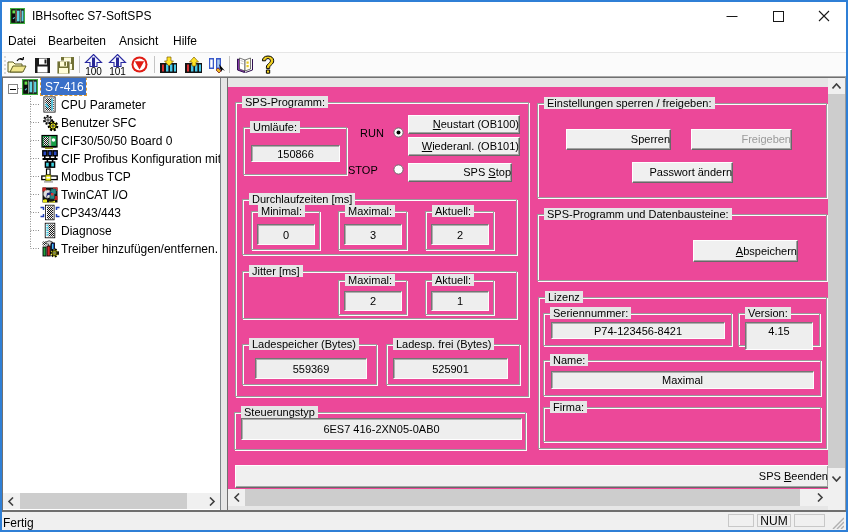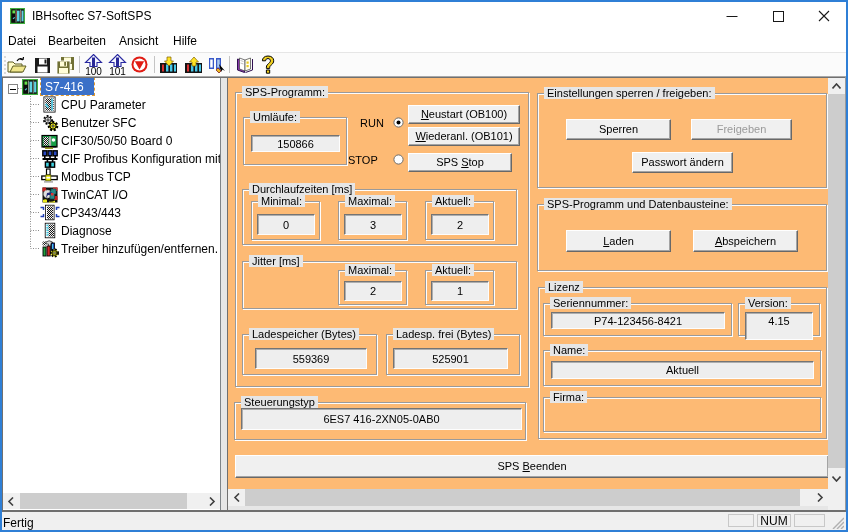--- a/index.html
+++ b/index.html
@@ -15,25 +15,25 @@
   #menubar span { position:absolute; top:4px; }
   
   #toolbar { position:absolute; left:2px; top:53px; width:844px; height:24px; background:#fbfbfb; border-bottom:1px solid #a8a8a8;text-align:center; }
   .tsep { position:absolute; top:3px; width:1px; height:17px; background:#c4c4c4; }
   
   #clientbg { position:absolute; left:2px; top:77px; width:844px; height:433px; background:#e6e6e6; }
   #tree { position:absolute; left:2px; top:77px; width:219px; height:433px; background:#ffffff; border-right:1px solid #7f8488; font-size:12px; overflow:hidden; }
   .ti { position:absolute; white-space:nowrap; color:#000; }
   .sbthumb { background:#cdcdcd; position:absolute; }
   
-  #panel { position:absolute; left:227px; top:77px; width:602px; height:413px; background:#fdba74; }
+  #panel { position:absolute; left:227px; top:87px; width:602px; height:413px; background:#ec4899; }
   .gb { position:absolute; border:1px solid #9a9a9a; box-shadow: inset 1px 1px 0 #fdfdfd, 1px 1px 0 #fdfdfd; }
   .gl { position:absolute; top:-7px; left:6px; background:#e6e6e6; padding:0 3px; font-size:11px; color:#000; white-space:nowrap; }
   .btn { position:absolute; background:#f0f0f0; border:1px solid #686868; border-top-color:#ffffff; border-left-color:#ffffff;
-         box-shadow: inset -1px -1px 0 #a4a4a4; font-size:11px; color:#000; text-align:center; }
+         box-shadow: inset -1px -1px 0 #a4a4a4; font-size:11px; color:#000; text-align:right; }
   .fld { position:absolute; background:#eeeeee; border:1px solid #fdfdfd; border-top-color:#747474; border-left-color:#747474;
          box-shadow: inset 1px 1px 0 #aeaeae; font-size:11px; color:#000; text-align:center; }
   .lbl { position:absolute; font-size:11px; color:#000; white-space:nowrap; }
   u { text-decoration:underline; }
   
   #statusbar { position:absolute; left:2px; top:510px; width:844px; height:20px; background:#f0f0f0; border-top:2px solid #6f6f6f; font-size:12px; }
   .edge { position:absolute; background:#2f7fd6; }
 </style>
 </head>
 <body>
@@ -205,21 +205,21 @@
     <svg class="abs" style="left:20px;top:2px" width="16" height="16" viewBox="0 0 16 16">
       <rect x="0" y="0" width="16" height="16" fill="#3fae3f"></rect>
       <rect x="1.2" y="1.2" width="13.6" height="13.6" fill="#0c0c0c"></rect>
       <rect x="2.5" y="2.5" width="2.8" height="3.2" fill="#66e04a"></rect>
       <rect x="6" y="1.6" width="0.9" height="12.8" fill="#95a695"></rect>
       <rect x="7.4" y="2.6" width="2.8" height="10.8" fill="#5fd4e4"></rect>
       <rect x="10.8" y="1.6" width="0.9" height="12.8" fill="#95a695"></rect>
       <rect x="12.1" y="2.6" width="2.2" height="10.8" fill="#5fd4e4"></rect>
       <rect x="2.7" y="9.8" width="2.4" height="1.1" fill="#58c8d8" transform="rotate(-45 3.9 10.3)"></rect>
     </svg>
-    <div class="ti" style="left:39px;top:1px;width:53px;height:17px;background:#3a70c8;color:#fff;outline:1px dashed #e09a30;padding:1.5px 0 0 4px;">S7-416</div>
+    <div class="ti" style="left:39px;top:1px;width:45px;height:17px;background:#3a70c8;color:#fff;outline:1px dashed #e09a30;padding:1.5px 0 0 4px;">S7-416</div>
     <div class="ti" style="left:59px;top:21px">CPU Parameter</div>
     <div class="ti" style="left:59px;top:39px">Benutzer SFC</div>
     <div class="ti" style="left:59px;top:57px">CIF30/50/50 Board 0</div>
     <div class="ti" style="left:59px;top:75px">CIF Profibus Konfiguration mit</div>
     <div class="ti" style="left:59px;top:93px">Modbus TCP</div>
     <div class="ti" style="left:59px;top:111px">TwinCAT I/O</div>
     <div class="ti" style="left:59px;top:129px">CP343/443</div>
     <div class="ti" style="left:59px;top:147px">Diagnose</div>
     <div class="ti" style="left:59px;top:165px">Treiber hinzufügen/entfernen.</div>
 
@@ -389,37 +389,36 @@
     <div class="fld" style="left:14px;top:331px;width:281px;height:22px;line-height:21px">6ES7 416-2XN05-0AB0</div>
     <div class="gb" style="left:310px;top:16px;width:290px;height:95px">
       <div class="gl">Einstellungen sperren / freigeben:</div>
     </div>
     <div class="btn" style="left:339px;top:42px;width:105px;height:21px;line-height:19px">Sperren</div>
     <div class="btn" style="left:464px;top:42px;width:101px;height:21px;line-height:19px;color:#9a9a9a">Freigeben</div>
     <div class="btn" style="left:405px;top:75px;width:101px;height:21px;line-height:19px">Passwort ändern</div>
     <div class="gb" style="left:310px;top:127px;width:290px;height:67px">
       <div class="gl">SPS-Programm und Datenbausteine:</div>
     </div>
-    <div class="btn" style="left:339px;top:153px;width:105px;height:22px;line-height:20px"><u>L</u>aden</div>
     <div class="btn" style="left:466px;top:153px;width:105px;height:22px;line-height:20px"><u>A</u>bspeichern</div>
     <div class="gb" style="left:311px;top:210px;width:289px;height:152px">
       <div class="gl">Lizenz</div>
     </div>
     <div class="gb" style="left:316px;top:226px;width:189px;height:33px">
       <div class="gl">Seriennummer:</div>
     </div>
     <div class="fld" style="left:324px;top:235px;width:174px;height:17px;line-height:16px">P74-123456-8421</div>
     <div class="gb" style="left:511px;top:226px;width:82px;height:33px">
       <div class="gl">Version:</div>
     </div>
     <div class="fld" style="left:518px;top:235px;width:68px;height:28px;line-height:16px">4.15</div>
     <div class="gb" style="left:316px;top:273px;width:278px;height:36px">
       <div class="gl">Name:</div>
     </div>
-    <div class="fld" style="left:324px;top:284px;width:263px;height:18px;line-height:17px">Aktuell</div>
+    <div class="fld" style="left:324px;top:284px;width:263px;height:18px;line-height:17px">Maximal</div>
     <div class="gb" style="left:316px;top:320px;width:278px;height:35px">
       <div class="gl">Firma:</div>
     </div>
     <div class="btn" style="left:8px;top:378px;width:594px;height:23px;line-height:21px">SPS <u>B</u>eenden</div>
   </div>
 
   <div class="abs" style="left:228px;top:489px;width:600px;height:17px;background:#f0f0f0;"></div>
   <svg class="abs" style="left:233px;top:493px" width="8" height="9" viewBox="0 0 8 9">
     <path d="M6 0.5 L2 4.5 L6 8.5" stroke="#404040" stroke-width="1.6" fill="none"></path>
   </svg>

